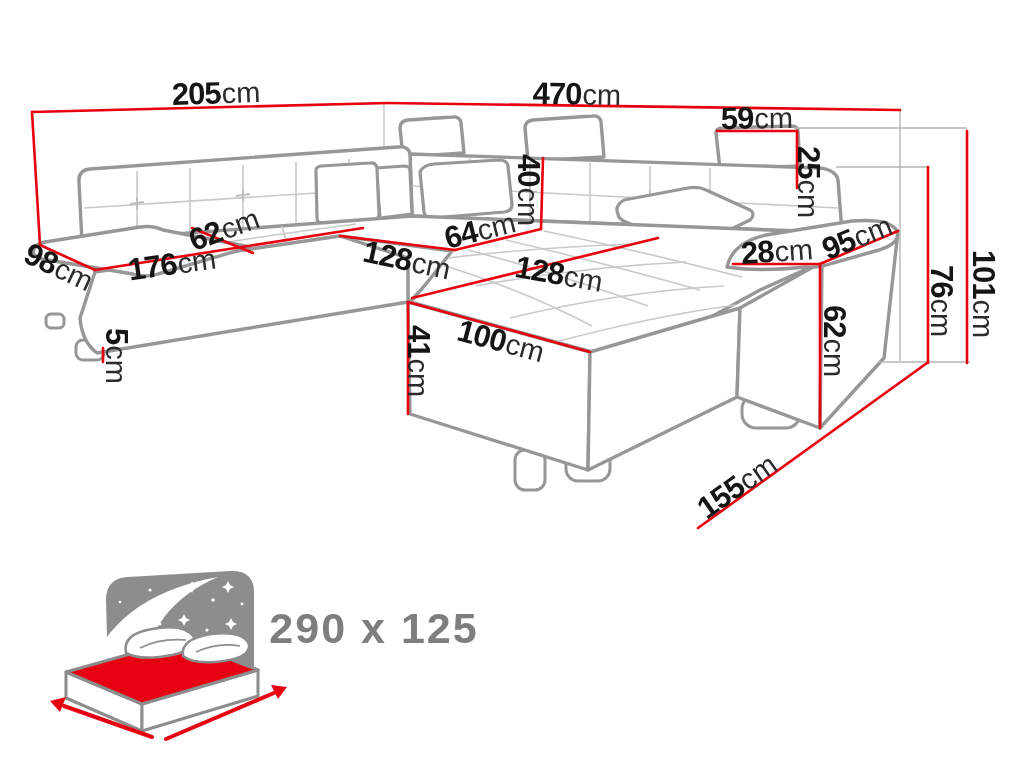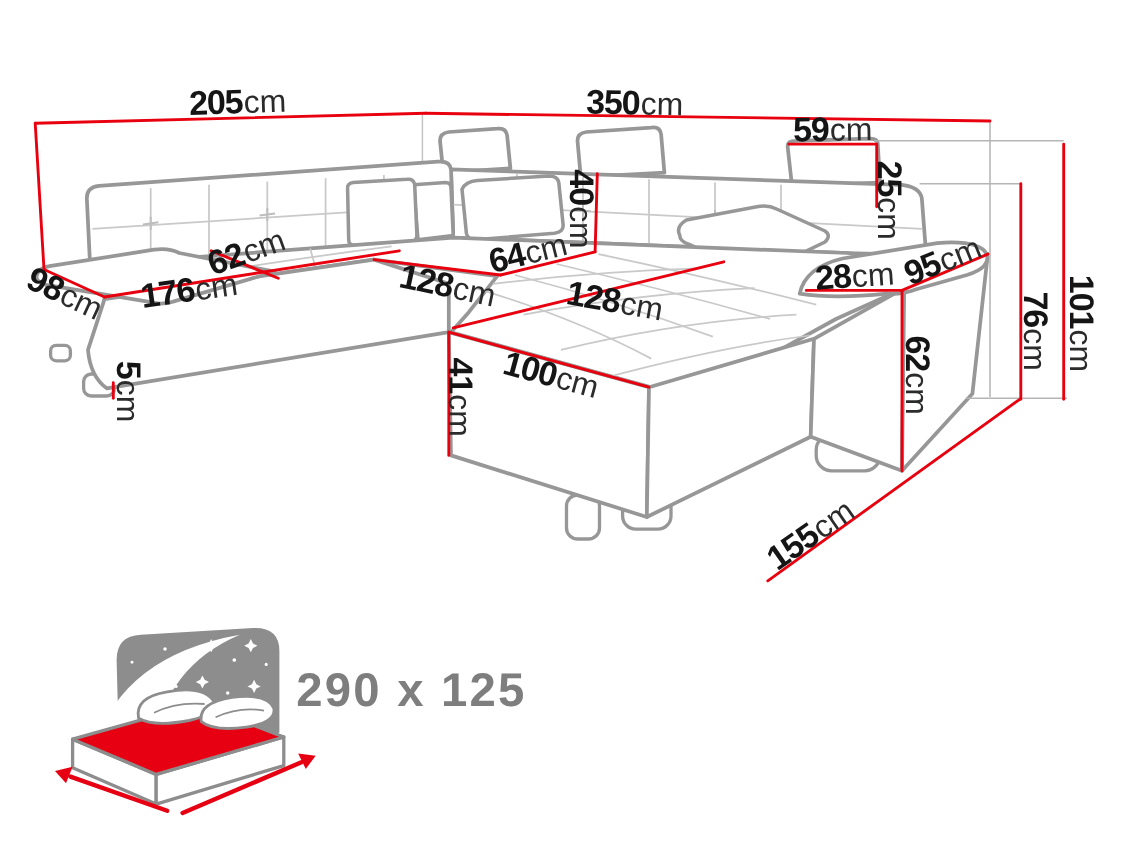--- a/index.html
+++ b/index.html
@@ -180,21 +180,21 @@
       <g stroke="#e60012" stroke-width="4" stroke-linecap="round" fill="#e60012">
         <line x1="152" y1="737" x2="64" y2="706"></line>
         <path d="M50,701 L66,697 L60,712 Z" stroke="none"></path>
         <line x1="166" y1="739" x2="274" y2="693"></line>
         <path d="M287,687 L271,685 L278,699 Z" stroke="none"></path>
       </g>
     </g>
   </svg>
 
   <div class="dim" style="left:216px;top:93px;transform:translate(-50%,-50%) rotate(-2deg);"><span class="num">205</span><span class="unit">cm</span></div>
-  <div class="dim" style="left:577px;top:94px;transform:translate(-50%,-50%) rotate(1deg);"><span class="num">350</span><span class="unit">cm</span></div>
+  <div class="dim" style="left:577px;top:94px;transform:translate(-50%,-50%) rotate(1deg);"><span class="num">470</span><span class="unit">cm</span></div>
   <div class="dim" style="left:757px;top:118px;transform:translate(-50%,-50%) rotate(-1deg);"><span class="num">59</span><span class="unit">cm</span></div>
   <div class="dim" style="left:808px;top:182px;transform:translate(-50%,-50%) rotate(90deg);"><span class="num">25</span><span class="unit">cm</span></div>
   <div class="dim" style="left:983px;top:294px;transform:translate(-50%,-50%) rotate(90deg);"><span class="num">101</span><span class="unit">cm</span></div>
   <div class="dim" style="left:941px;top:301px;transform:translate(-50%,-50%) rotate(90deg);"><span class="num">76</span><span class="unit">cm</span></div>
   <div class="dim" style="left:834px;top:341px;transform:translate(-50%,-50%) rotate(90deg);"><span class="num">62</span><span class="unit">cm</span></div>
   <div class="dim" style="left:857px;top:237px;transform:translate(-50%,-50%) rotate(-22deg);"><span class="num">95</span><span class="unit">cm</span></div>
   <div class="dim" style="left:777px;top:251px;transform:translate(-50%,-50%) rotate(-4deg);"><span class="num">28</span><span class="unit">cm</span></div>
   <div class="dim" style="left:528px;top:190px;transform:translate(-50%,-50%) rotate(90deg);"><span class="num">40</span><span class="unit">cm</span></div>
   <div class="dim" style="left:480px;top:230px;transform:translate(-50%,-50%) rotate(-14deg);"><span class="num">64</span><span class="unit">cm</span></div>
   <div class="dim" style="left:224px;top:229px;transform:translate(-50%,-50%) rotate(-20deg);"><span class="num">62</span><span class="unit">cm</span></div>

